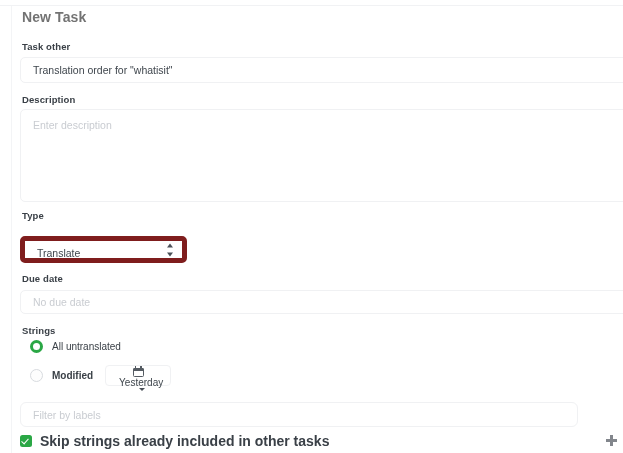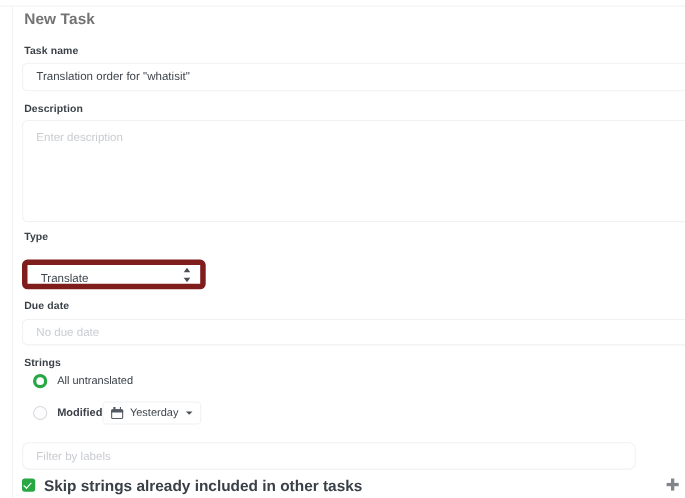--- a/index.html
+++ b/index.html
@@ -182,28 +182,30 @@
   .radio-label {
     margin-left: 9px;
     font-size: 10px;
     color: #3a4047;
     white-space: nowrap;
   }
   .radio-row.row2 .radio-label { font-weight: bold; }
 
   
   .date-chip {
+    margin-left: 12px;
     height: 21px;
     box-sizing: border-box;
     border: 1px solid #f0f1f3;
     border-radius: 4px;
     background: #ffffff;
     display: flex;
     align-items: center;
     padding: 0 7px;
+    flex-direction: column;
   }
   .cal-icon {
     width: 11px; height: 11px;
     position: relative;
     flex: 0 0 auto;
   }
   .cal-icon .body {
     position: absolute;
     left: 0; top: 1.5px;
     width: 11px; height: 9.5px;
@@ -303,21 +305,21 @@
 </head>
 <body>
 
 <div class="top-divider"></div>
 
 <div class="form-panel">
   <div class="inner">
 
     <div class="page-title">New Task</div>
 
-    <div class="field-label lbl-taskname">Task name</div>
+    <div class="field-label lbl-taskname">Task other</div>
     <input class="txt-input in-taskname" type="text" value="Translation order for &quot;whatisit&quot;" style="">
 
     <div class="field-label lbl-description">Description</div>
     <textarea class="txt-input in-description" placeholder="Enter description" style=""></textarea>
 
     <div class="field-label lbl-type">Type</div>
     <div class="select-wrap">
       <span class="select-value">Translate</span>
       <span class="select-arrows">
         <span class="up"></span>

